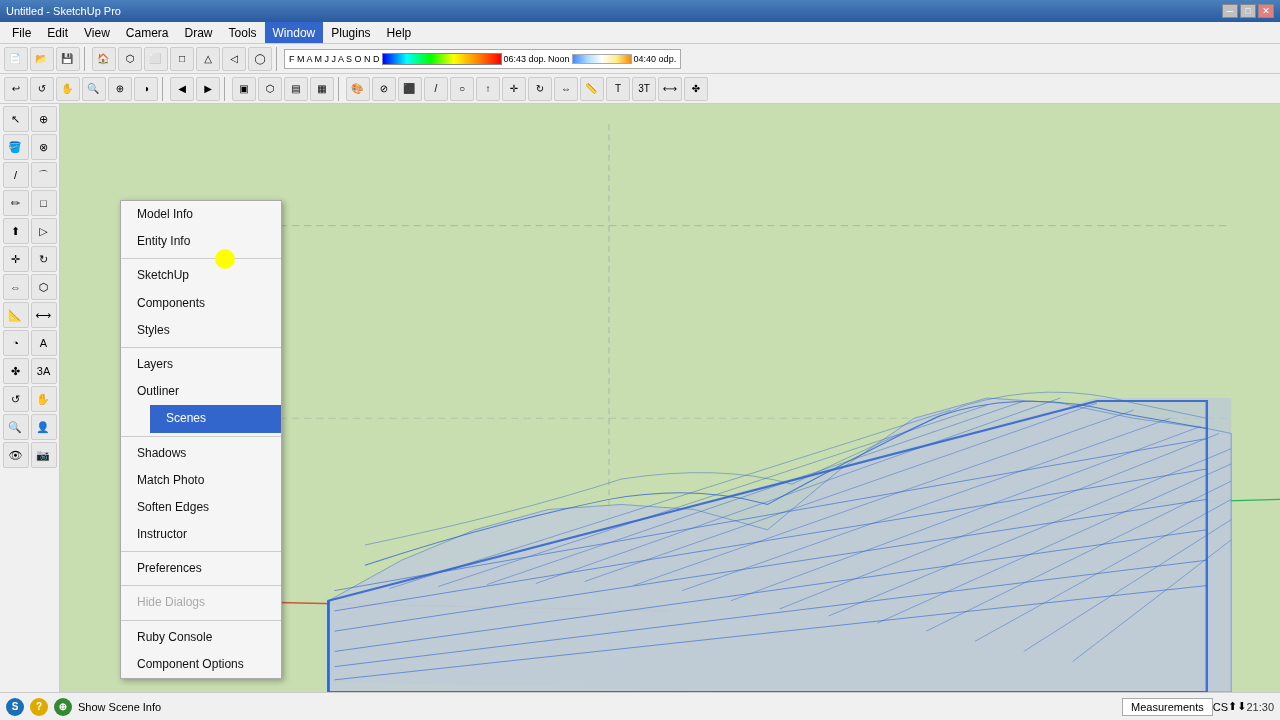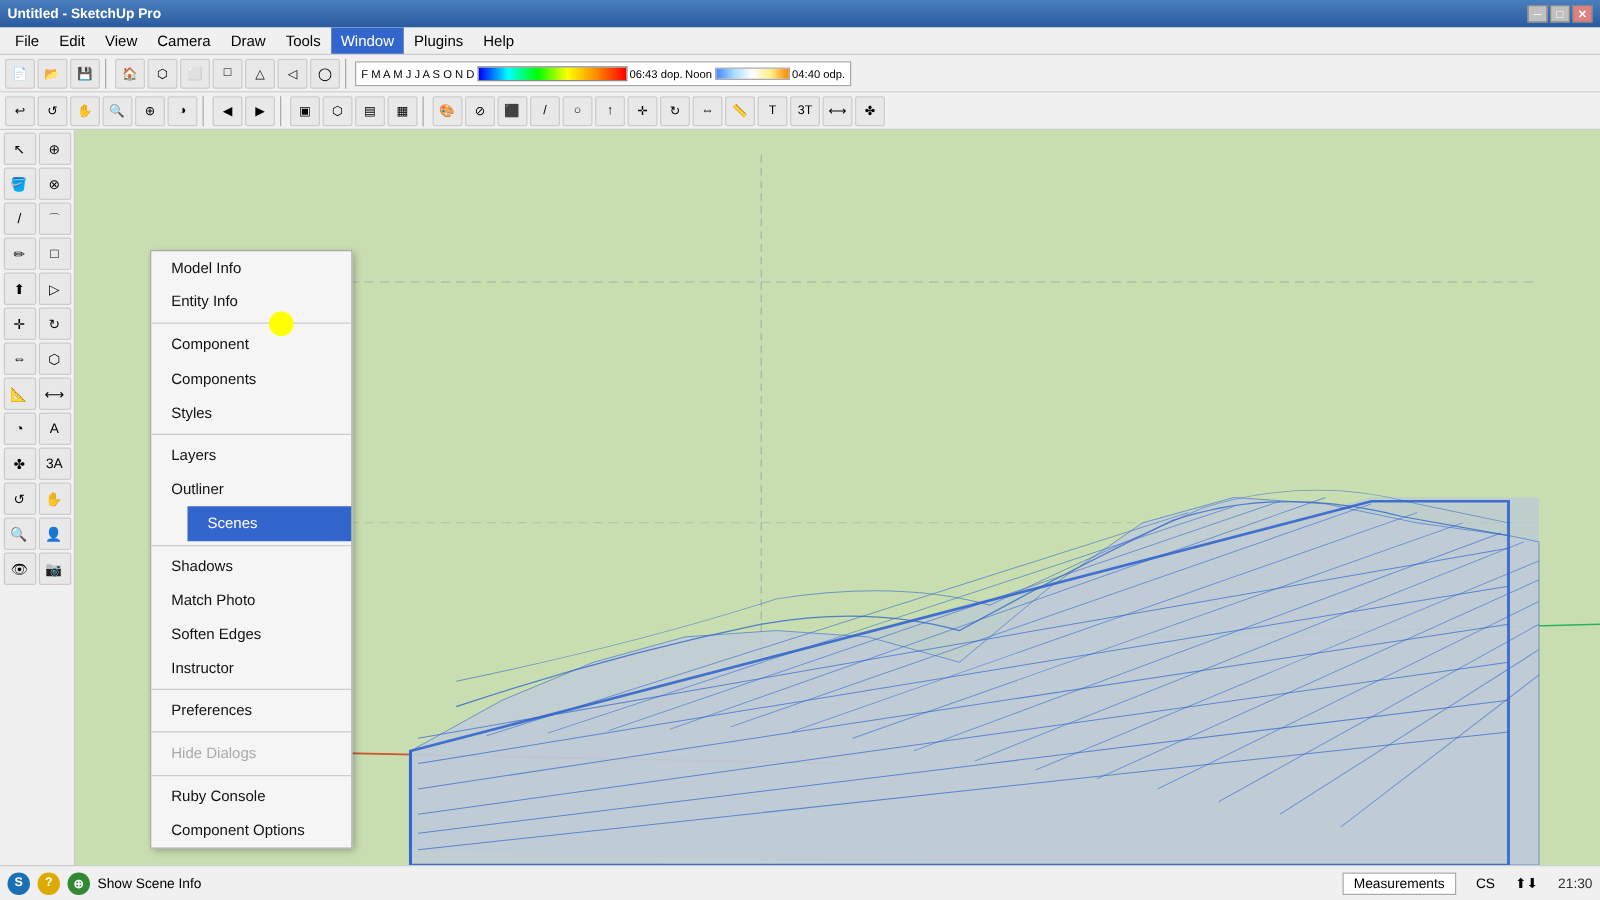--- a/index.html
+++ b/index.html
@@ -18,21 +18,21 @@
     #title-bar {
       width: 100%;
       height: 22px;
       background: linear-gradient(to bottom, #4a7fbd, #2a5a9f);
       display: flex;
       align-items: center;
       justify-content: space-between;
       padding: 0 6px;
       color: white;
       font-size: 11px;
-      font-weight: bold;
+      font-weight: normal;
     }
     #title-bar-controls {
       display: flex;
       gap: 2px;
     }
     .title-btn {
       width: 16px;
       height: 14px;
       background: #c0c0c0;
       border: 1px solid #888;
@@ -200,21 +200,21 @@
       height: 28px;
       background: #f0f0f0;
       border-top: 1px solid #ccc;
       display: flex;
       align-items: center;
       padding: 0 6px;
       justify-content: space-between;
       font-size: 11px;
     }
     #status-left { display: flex; align-items: center; gap: 6px; }
-    #status-right { display: flex; align-items: center; gap: 16px; }
+    #status-right { display: flex; align-items: center; gap: 0; }
     .status-icon {
       width: 18px;
       height: 18px;
       border-radius: 50%;
       display: flex;
       align-items: center;
       justify-content: center;
       font-size: 10px;
       font-weight: bold;
     }
@@ -428,21 +428,21 @@
 
       <line x1="220" y1="580" x2="940" y2="580" stroke="#3366cc" stroke-width="2" opacity="0.9"></line>
 
       <line x1="220" y1="490" x2="220" y2="580" stroke="#3366cc" stroke-width="2" opacity="0.9"></line>
     </svg>
 
     <div id="dropdown-menu">
       <div class="dd-item">Model Info</div>
       <div class="dd-item">Entity Info</div>
       <div class="dd-sep"></div>
-      <div class="dd-item">Component</div>
+      <div class="dd-item">SketchUp</div>
       <div class="dd-item">Components</div>
       <div class="dd-item">Styles</div>
       <div class="dd-sep"></div>
       <div class="dd-item">Layers</div>
       <div class="dd-item">Outliner</div>
       <div class="dd-item active">Scenes</div>
       <div class="dd-sep"></div>
       <div class="dd-item">Shadows</div>
       <div class="dd-item">Match Photo</div>
       <div class="dd-item">Soften Edges</div>

